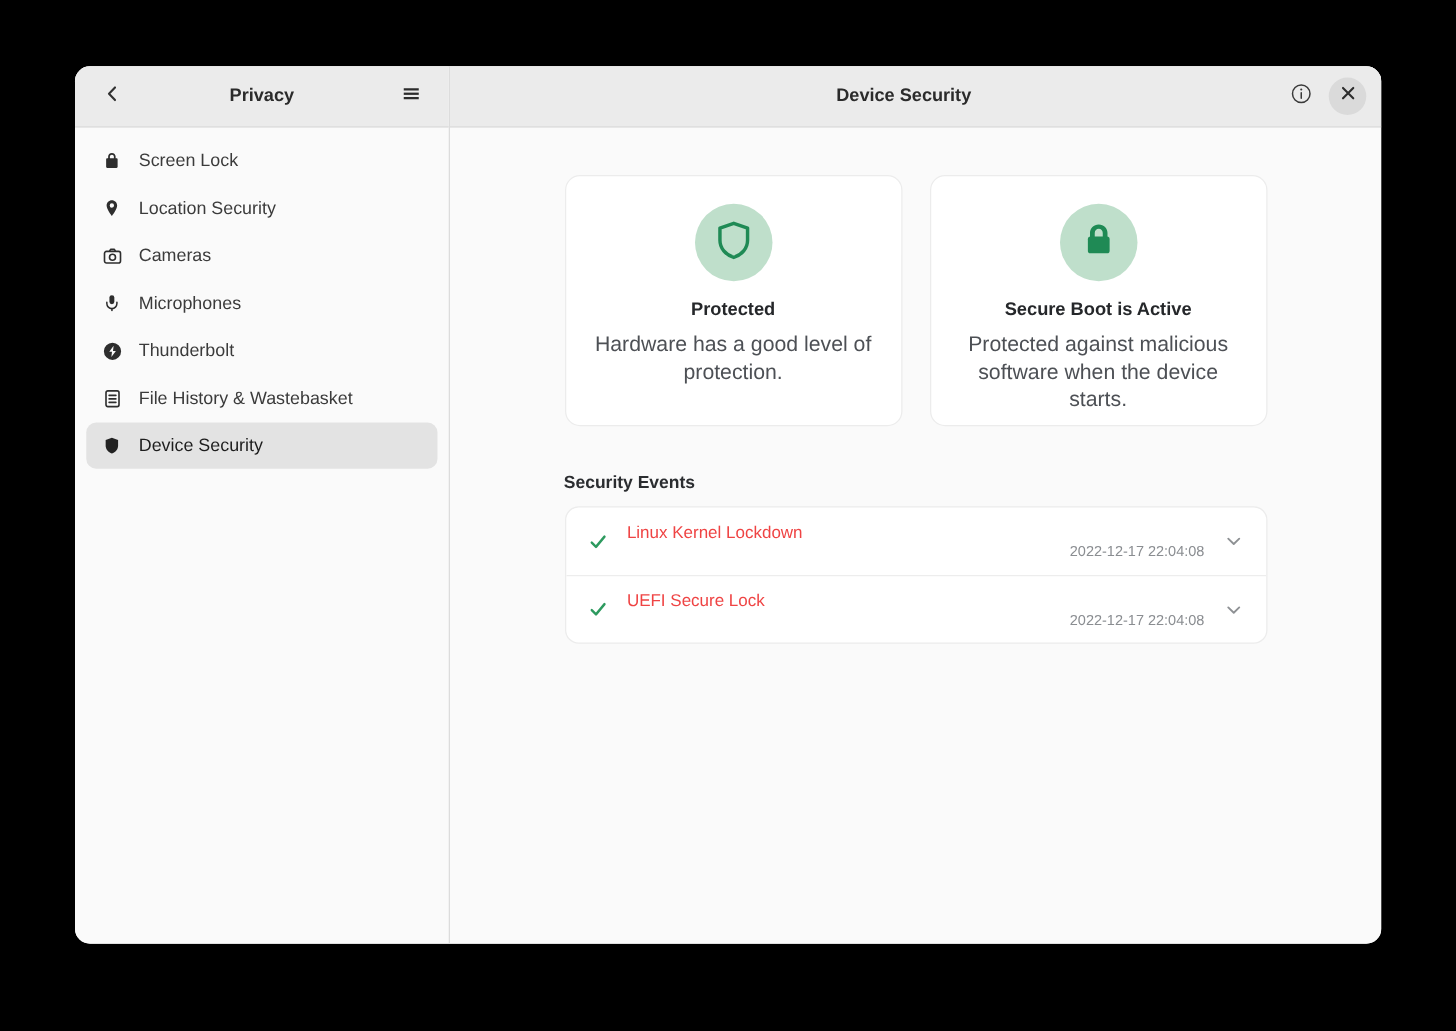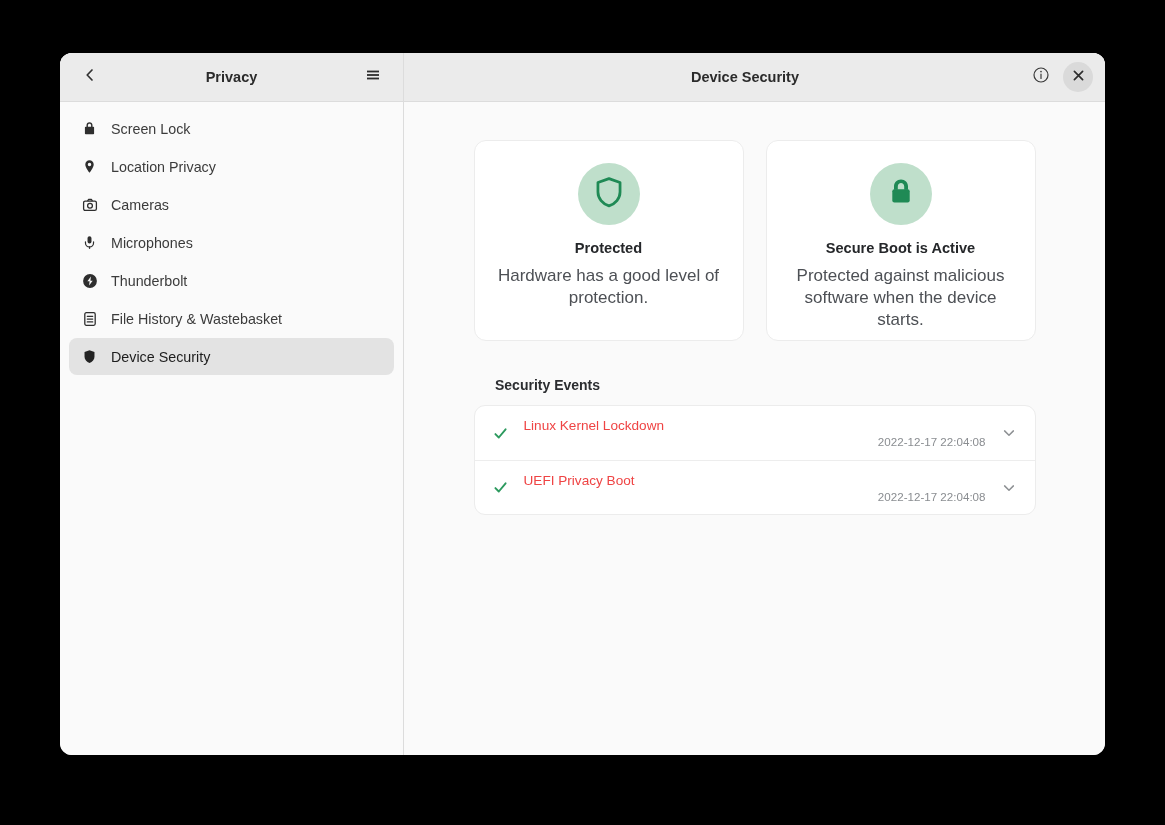--- a/index.html
+++ b/index.html
@@ -19,21 +19,21 @@
     width: 1045px;
     height: 702px;
     background: #fafafa;
     border-radius: 12px;
     overflow: hidden;
     display: flex;
   }
 
   
   .sidebar {
-    width: 344px;
+    width: 300px;
     height: 100%;
     background: #fafafa;
     border-right: 1px solid #dcdcdc;
     display: flex;
     flex-direction: column;
   }
 
   .sidebar-header {
     height: 49px;
     background: #ebebeb;
@@ -269,21 +269,21 @@
         </span>
         <span class="side-label">Screen Lock</span>
       </div>
 
       <div class="side-item">
         <span class="side-icon">
           <svg width="15" height="15" viewBox="0 0 16 16" fill="#2e2e2e">
             <path d="M8 1.3c-2.5 0-4.5 2-4.5 4.5 0 3.3 4.5 8.9 4.5 8.9s4.5-5.6 4.5-8.9c0-2.5-2-4.5-4.5-4.5zm0 6.3a1.85 1.85 0 110-3.7 1.85 1.85 0 010 3.7z"></path>
           </svg>
         </span>
-        <span class="side-label">Location Privacy</span>
+        <span class="side-label">Location Security</span>
       </div>
 
       <div class="side-item">
         <span class="side-icon">
           <svg width="16" height="16" viewBox="0 0 16 16" fill="none" stroke="#2e2e2e" stroke-width="1.3">
             <rect x="1.6" y="4.1" width="12.8" height="9.3" rx="1.6"></rect>
             <path d="M5.6 4.1l.9-1.6h3l.9 1.6" stroke-linejoin="round"></path>
             <circle cx="8" cy="8.8" r="2.4"></circle>
           </svg>
         </span>
@@ -409,21 +409,21 @@
           </span>
         </div>
 
         <div class="event-row">
           <span class="check-icon">
             <svg width="17" height="17" viewBox="0 0 17 17" fill="none" stroke="#2d9a5f" stroke-width="1.9" stroke-linecap="round" stroke-linejoin="round">
               <path d="M3.4 9.1l3.4 3.4 6.8-8.2"></path>
             </svg>
           </span>
           <span class="event-text">
-            <span class="event-name">UEFI Privacy Boot</span>
+            <span class="event-name">UEFI Secure Lock</span>
             <span class="event-time">2022-12-17 22:04:08</span>
           </span>
           <span class="chev">
             <svg width="18" height="18" viewBox="0 0 18 18" fill="none" stroke="#8e9194" stroke-width="1.5" stroke-linecap="round" stroke-linejoin="round">
               <path d="M4.6 6.9L9 11.2l4.4-4.3"></path>
             </svg>
           </span>
         </div>
 
       </div>

